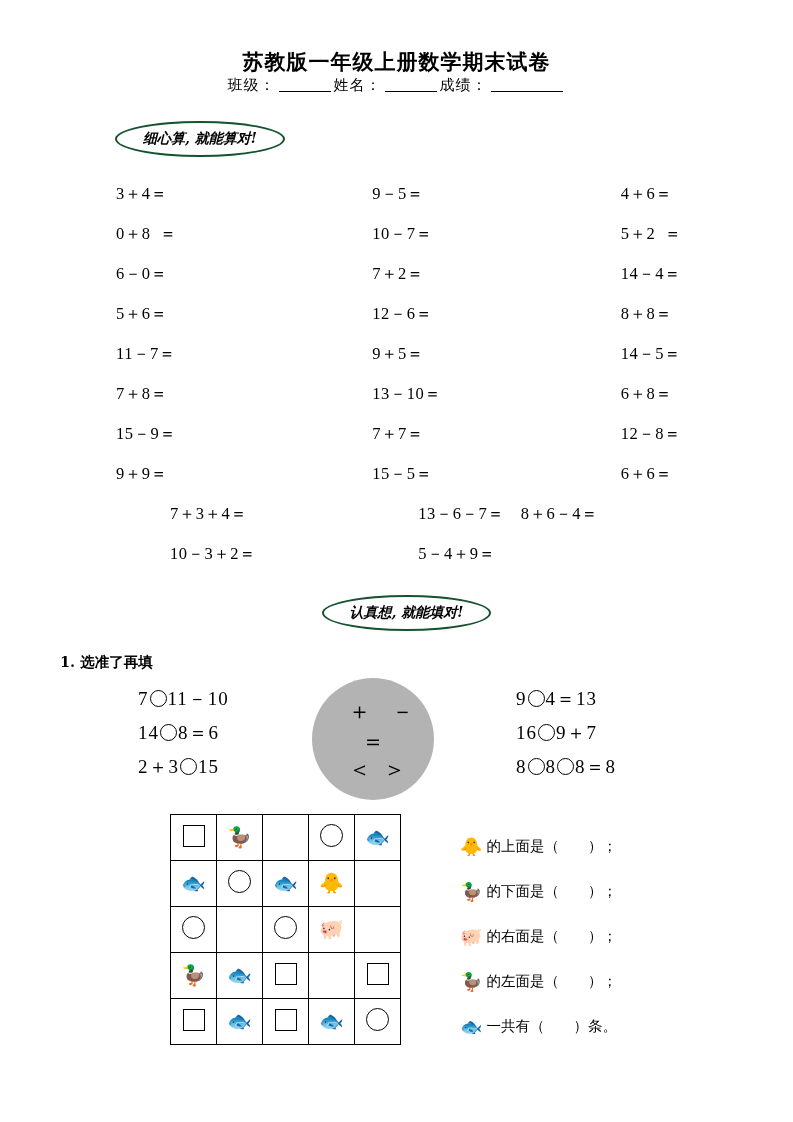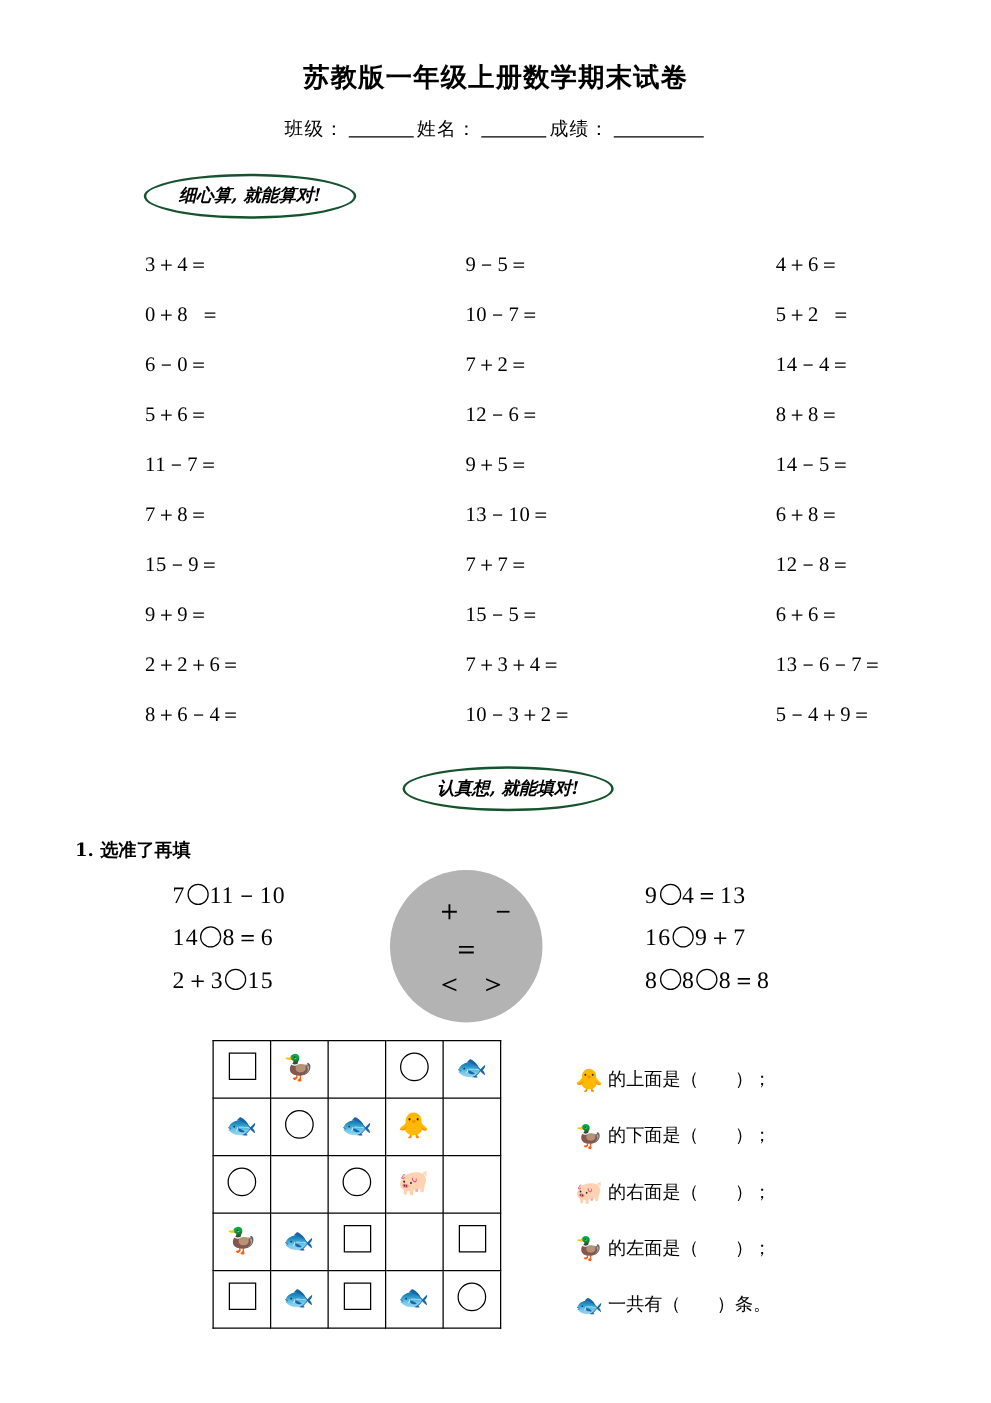--- a/index.html
+++ b/index.html
@@ -26,21 +26,20 @@
     text-align: center;
     font-size: 21px;
     font-weight: bold;
     letter-spacing: 1px;
     margin-top: 48px;
     font-family: "DejaVu Serif", serif;
   }
   .info-line {
     text-align: center;
     font-size: 15px;
-    margin-top: 18px;
     letter-spacing: 1px;
   }
   .info-line .blank {
     display: inline-block;
     border-bottom: 1px solid #000;
     width: 52px;
     height: 14px;
     vertical-align: -2px;
     margin: 0 3px;
   }
@@ -254,21 +253,20 @@
     <div class="calc-item col-3">6＋8＝</div>
 
     <div class="calc-item">15－9＝</div>
     <div class="calc-item col-2">7＋7＝</div>
     <div class="calc-item col-3">12－8＝</div>
 
     <div class="calc-item">9＋9＝</div>
     <div class="calc-item col-2">15－5＝</div>
     <div class="calc-item col-3">6＋6＝</div>
 
-    <div class="calc-item">2＋2＋6＝</div>
     <div class="calc-item col-2">7＋3＋4＝</div>
     <div class="calc-item col-3">13－6－7＝</div>
 
     <div class="calc-item">8＋6－4＝</div>
     <div class="calc-item col-2">10－3＋2＝</div>
     <div class="calc-item col-3">5－4＋9＝</div>
   </div>
 
   <div class="sec2-head">
     <span class="oval">认真想, 就能填对!</span>

